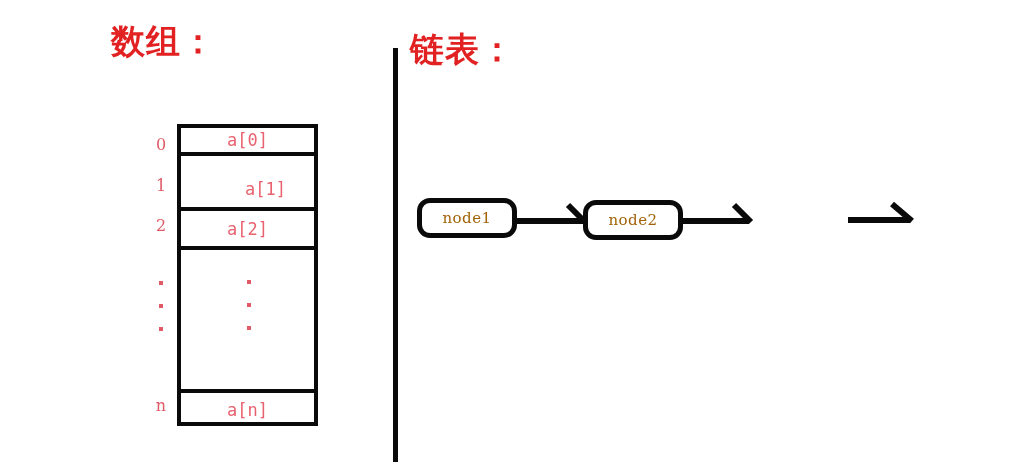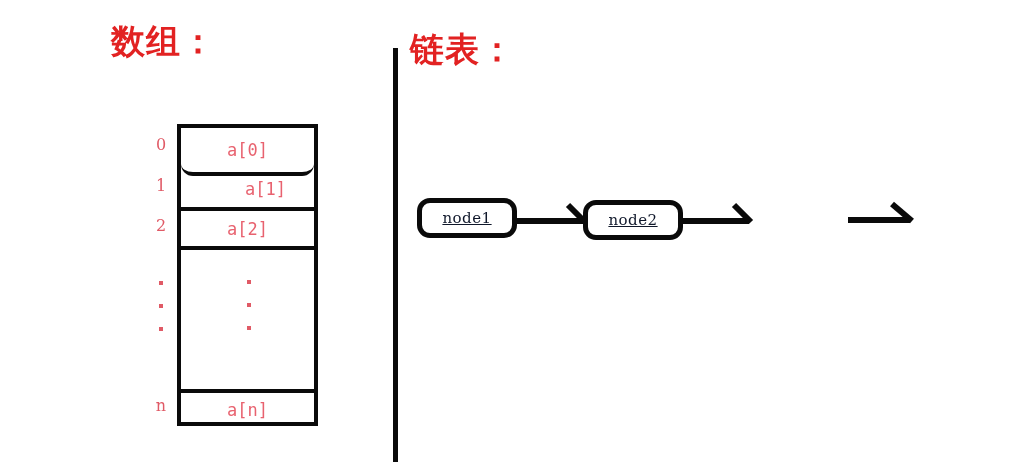--- a/index.html
+++ b/index.html
@@ -95,23 +95,22 @@
     height: 40px;
     border: 5px solid #0a0a0a;
     border-radius: 13px;
     box-sizing: border-box;
     background: #ffffff;
     display: flex;
     align-items: center;
     justify-content: center;
     font-family: "DejaVu Serif", "Liberation Serif", serif;
     font-size: 15px;
-    color: #0f172a;
+    color: #a16207;
     letter-spacing: 0.5px;
-    text-decoration: underline;
   }
   #node-1 { left: 417px; top: 198px; }
   #node-2 { left: 583px; top: 200px; }
   #node-3 { left: 750px; top: 198px; }
 
   .arrow-svg {
     position: absolute;
     overflow: visible;
   }
   #arrow-1 { left: 515px; top: 200px; }
@@ -136,21 +135,21 @@
 
 <div id="canvas">
 
   <div id="title-list" class="section-title">链表：</div>
 
   <div id="title-array" class="section-title">数组：</div>
 
   <div id="divider"></div>
 
   <div id="array-table">
-    <div class="array-cell cell-sep" style="top:0px;height:48px;border-radius:12px;">a[0]</div>
+    <div class="array-cell cell-sep" style="top:0px;height:28px;">a[0]</div>
     <div class="array-cell cell-sep" style="top:42px;height:41px;padding-left:36px;">a[1]</div>
     <div class="array-cell cell-sep" style="top:83px;height:39px;">a[2]</div>
     <div class="array-cell cell-sep" style="top:122px;height:143px;">
       <span class="dot" style="left:66px;top:30px;"></span>
       <span class="dot" style="left:66px;top:53px;"></span>
       <span class="dot" style="left:66px;top:76px;"></span>
     </div>
     <div class="array-cell" style="top:265px;height:33px;border-radius:14px;">a[n]</div>
   </div>
 

